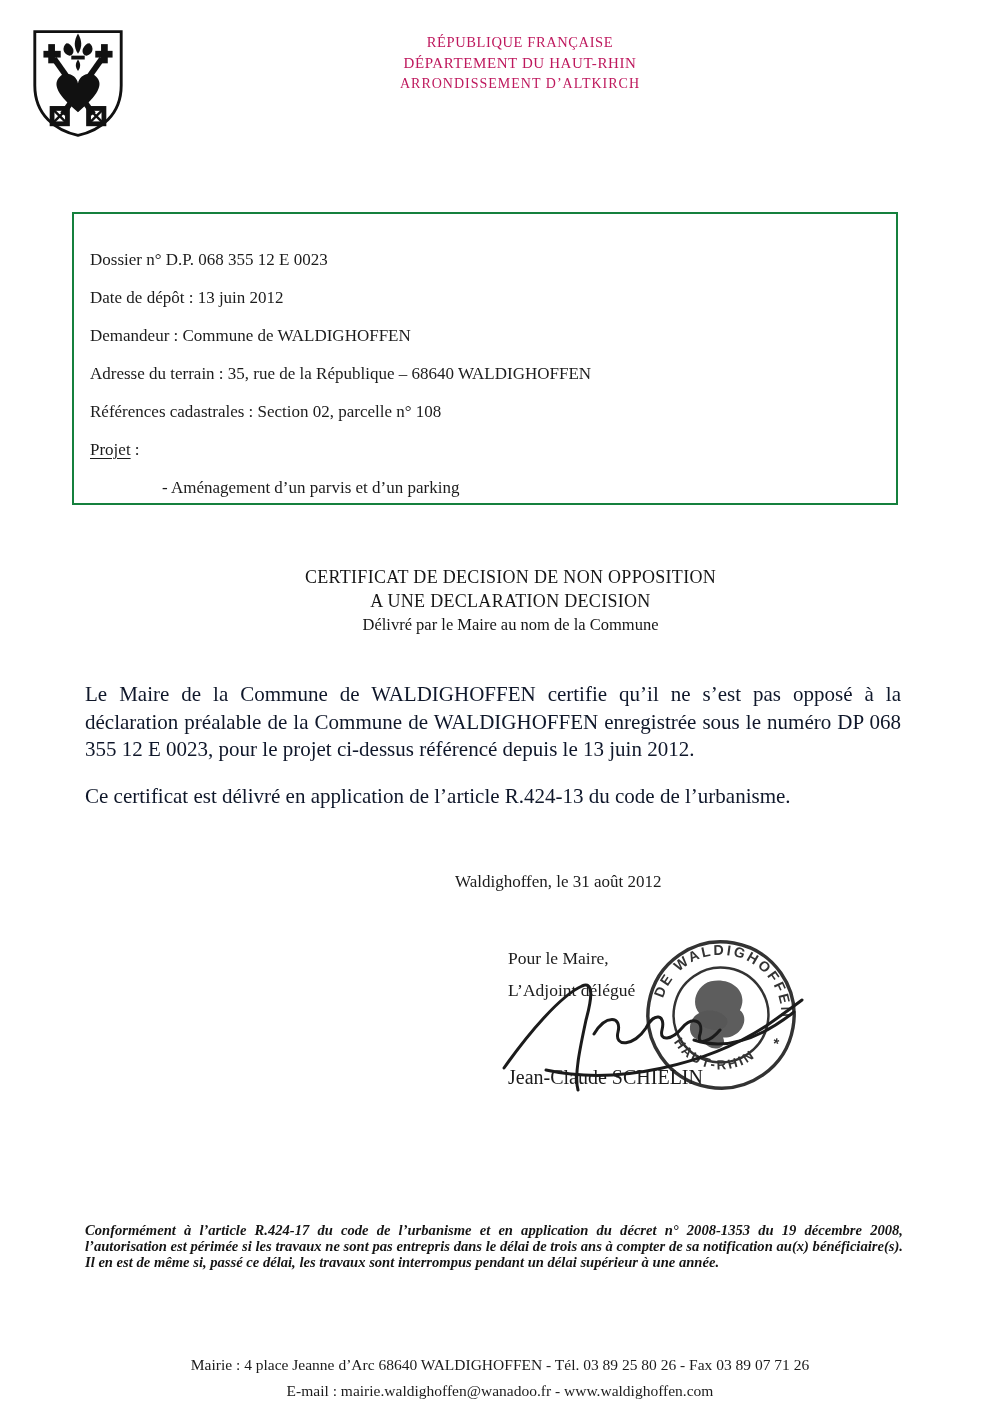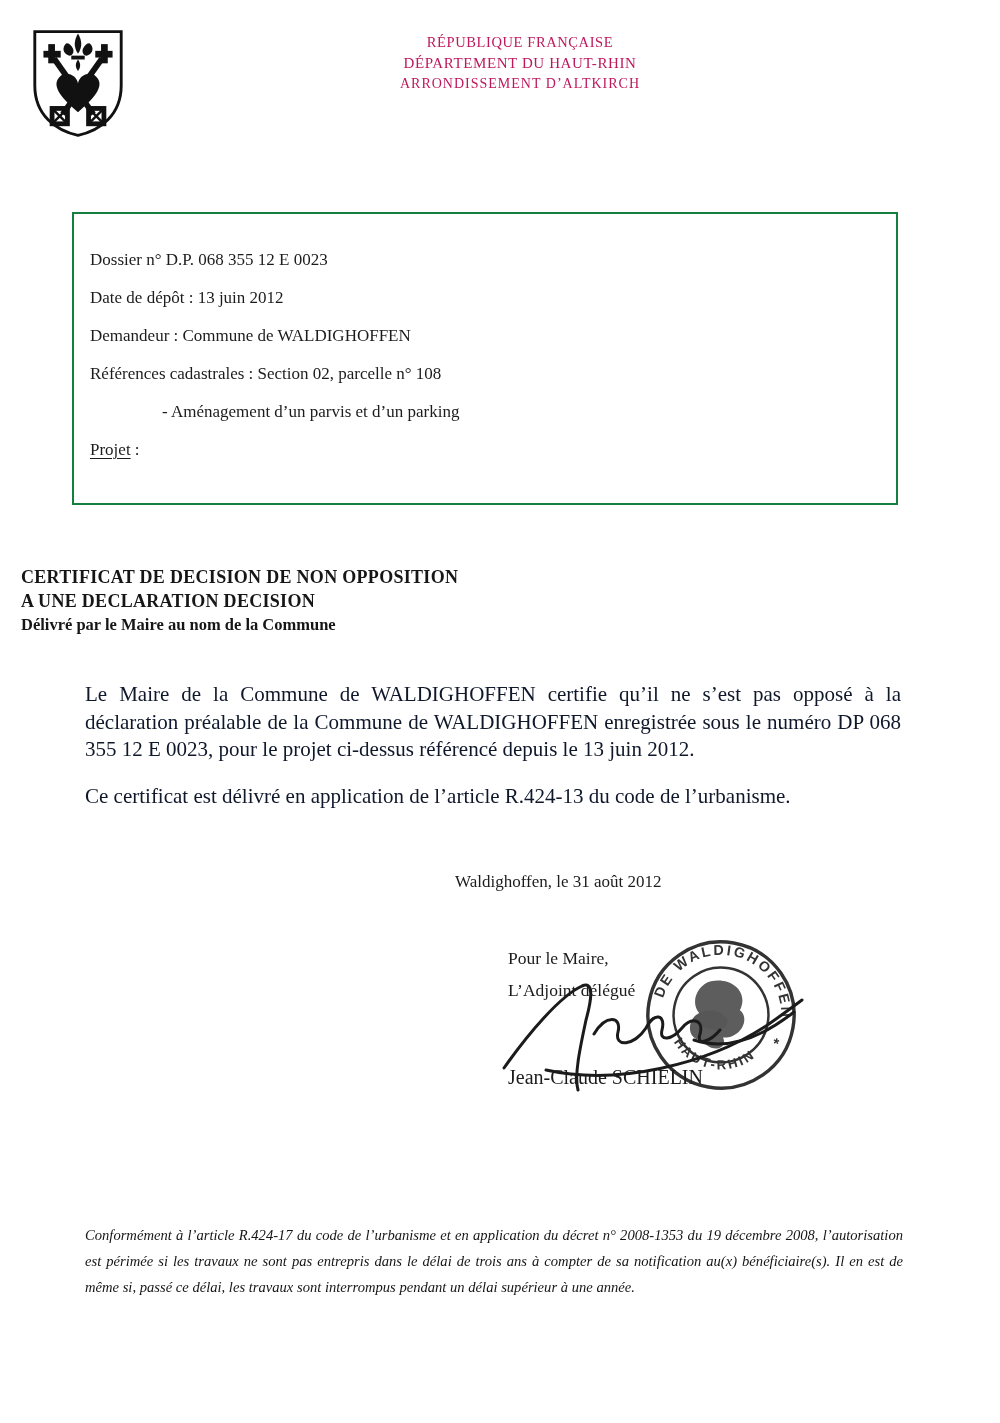--- a/index.html
+++ b/index.html
@@ -16,38 +16,38 @@
   .arms{position:absolute;left:30px;top:26px;width:96px;height:114px;}
   
   .dossier-box{
     position:absolute;left:72px;top:212px;width:826px;height:293px;
     border:2px solid #15803d;box-sizing:border-box;padding:34px 20px 0 16px;
   }
   .dossier-box .row{font-size:17px;line-height:24px;margin-bottom:14px;white-space:nowrap;}
   .dossier-box .projet-label{text-decoration:underline;text-underline-offset:3px;}
   .dossier-box .indent{padding-left:72px;}
   
-  .title{position:absolute;top:566px;left:0;right:0;font-weight:bold;color:#161616;margin-left:21px;}
+  .title{position:absolute;top:566px;left:0;right:0;text-align:center;font-weight:normal;color:#161616;margin-left:21px;}
   .title .t1{font-size:18px;letter-spacing:.3px;line-height:22px;}
   .title .t2{font-size:18px;letter-spacing:.3px;line-height:22px;margin-top:2px;}
   .title .t3{font-size:16.5px;line-height:22px;margin-top:2px;}
   
   .para{position:absolute;left:85px;width:816px;font-size:21px;text-align:justify;color:#0f172a;}
   .p1{top:681px;line-height:27.5px;}
   .p2{top:784px;}
   .dateline{position:absolute;top:872px;left:455px;font-size:17px;}
   
   .sig-lines{position:absolute;top:942px;left:508px;font-size:17.5px;line-height:32px;}
   .sig-name{position:absolute;top:1066px;left:508px;font-size:20px;}
   .signature-svg{position:absolute;left:498px;top:972px;width:312px;height:128px;}
   .stamp{position:absolute;left:642px;top:936px;width:158px;height:158px;transform:rotate(10deg);opacity:.93;}
   
   .legal{
     position:absolute;top:1222px;left:85px;width:818px;
-    font-style:italic;font-size:14.6px;line-height:26px;text-align:justify;color:#151515;
+    font-style:italic;font-size:14.6px;line-height:16px;text-align:justify;color:#151515;font-weight:bold;
   }
   .footer{position:absolute;top:1352px;left:0;right:0;text-align:center;font-size:15.5px;line-height:26px;color:#1b1b1b;}
 </style>
 </head>
 <body>
 
 <div class="page">
 
   <svg class="arms" viewBox="0 0 100 115" xmlns="http://www.w3.org/2000/svg">
     <path d="M5,4 H95 V60 C95,91 73,107 50,112 C27,107 5,91 5,60 Z" fill="#ffffff" stroke="#111" stroke-width="3"></path>
@@ -89,23 +89,24 @@
   <div class="hdr">
     <div class="l1">RÉPUBLIQUE FRANÇAISE</div>
     <div class="l2">DÉPARTEMENT DU HAUT-RHIN</div>
     <div class="l4">ARRONDISSEMENT D’ALTKIRCH</div>
   </div>
 
   <div class="dossier-box">
     <div class="row">Dossier n° D.P. 068 355 12 E 0023</div>
     <div class="row">Date de dépôt : 13 juin 2012</div>
     <div class="row">Demandeur : Commune de WALDIGHOFFEN</div>
+    <div class="row">Adresse du terrain : 35, rue de la République – 68640 WALDIGHOFFEN</div>
     <div class="row">Références cadastrales : Section 02, parcelle n° 108</div>
+    <div class="row"><span class="projet-label">Projet</span><span> :</span></div>
     <div class="row indent">- Aménagement d’un parvis et d’un parking</div>
-    <div class="row"><span class="projet-label">Projet</span><span> :</span></div>
   </div>
 
   <div class="title">
     <div class="t1">CERTIFICAT DE DECISION DE NON OPPOSITION</div>
     <div class="t2">A UNE DECLARATION DECISION</div>
     <div class="t3">Délivré par le Maire au nom de la Commune</div>
   </div>
 
   <div class="para p1">Le Maire de la Commune de WALDIGHOFFEN certifie qu’il ne s’est pas opposé à la déclaration préalable de la Commune de WALDIGHOFFEN enregistrée sous le numéro DP 068 355 12 E 0023, pour le projet ci-dessus référencé depuis le 13 juin 2012.</div>
   <div class="para p2">Ce certificat est délivré en application de l’article R.424-13 du code de l’urbanisme.</div>
@@ -145,14 +146,18 @@
       <path d="M96,62 C108,42 124,44 120,60 C116,76 136,74 148,56 C156,40 168,42 164,58 C161,70 174,68 184,56 C194,44 206,48 202,62 C198,74 212,70 222,58"></path>
       <path d="M48,98 C120,114 210,92 268,54 C284,43 296,34 304,28"></path>
       <path d="M196,68 C232,80 268,62 296,40"></path>
     </g>
   </svg>
 
   <div class="sig-name">Jean-Claude SCHIELIN</div>
 
   <div class="legal">Conformément à l’article R.424-17 du code de l’urbanisme et en application du décret n° 2008-1353 du 19 décembre 2008, l’autorisation est périmée si les travaux ne sont pas entrepris dans le délai de trois ans à compter de sa notification au(x) bénéficiaire(s). Il en est de même si, passé ce délai, les travaux sont interrompus pendant un délai supérieur à une année.</div>
 
+  <div class="footer">
+    <div>Mairie : 4 place Jeanne d’Arc 68640 WALDIGHOFFEN - Tél. 03 89 25 80 26 - Fax 03 89 07 71 26</div>
+    <div>E-mail : mairie.waldighoffen@wanadoo.fr - www.waldighoffen.com</div>
+  </div>
 
 </div>
 
 </body></html>

